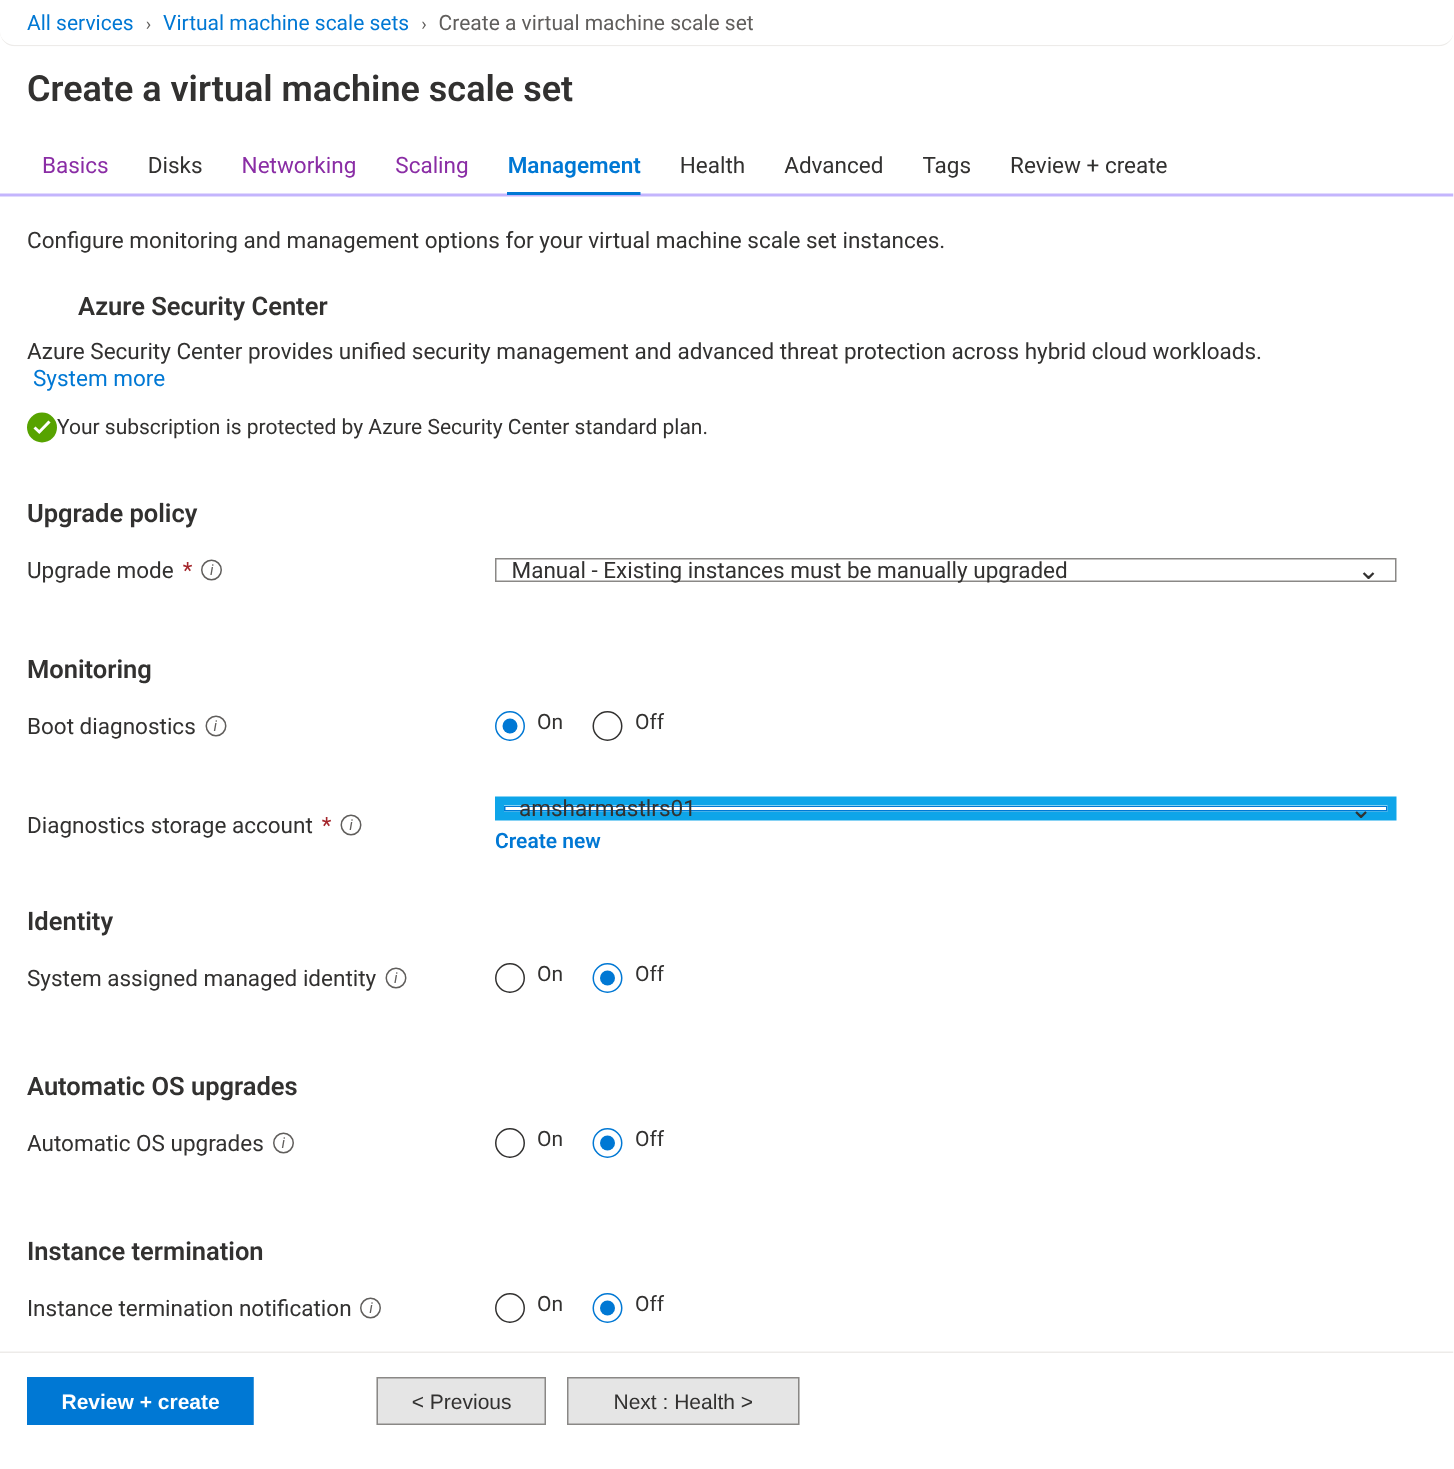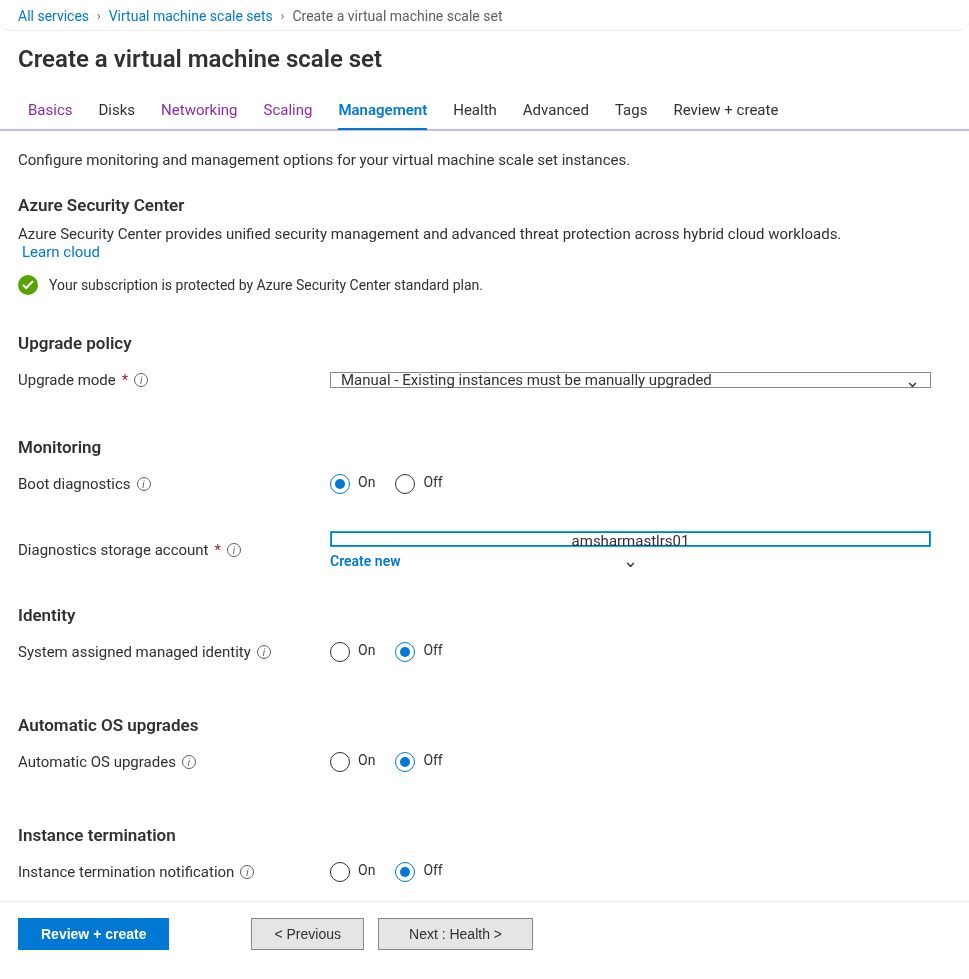--- a/index.html
+++ b/index.html
@@ -34,44 +34,44 @@
   .tab.visited { color: #8a2da5; }
   .tab.active { color: #0078d4; font-weight: 600; }
   .tab.active::after {
     content: "";
     position: absolute; bottom: -1px; left: 0; right: 0; height: 2px;
     background: #0078d4;
   }
   .content { padding: 20px 18px 10px; }
   .section-desc { color: #323130; margin-bottom: 26px; font-size: 15px; }
   .section-h { font-size: 17px; font-weight: 600; margin-bottom: 10px; margin-top: 24px; }
-  .section-h:first-of-type { margin-top: 0; }
+  .section-h:first-of-type { margin-top: 0; margin-left: 34px; }
   .para { font-size: 15px; color: #323130; margin-bottom: 24px;}
   .link { color: #0078d4; text-decoration: none; cursor: pointer; }
-  .status-row { display: flex; align-items: center; gap: 11px; margin: 14px 0 38px; }
+  .status-row { display: flex; align-items: center; gap: 0; margin: 14px 0 38px; }
   .check-icon {
     width: 20px; height: 20px; background: #57a300; border-radius: 50%;
     display: flex; align-items: center; justify-content: center;
     color: #fff; font-size: 12px; flex-shrink: 0;
   }
   .form-row { display: flex; align-items: center; min-height: 34px; margin-bottom: 8px; }
   .form-label { width: 312px; display: flex; align-items: center; gap: 6px; font-size: 15px; flex-shrink: 0; }
   .req { color: #a4262c; }
   .info-icon {
     width: 14px; height: 14px; border: 1px solid #605e5c; border-radius: 50%;
     display: inline-flex; align-items: center; justify-content: center;
     font-size: 10px; color: #605e5c; cursor: pointer; font-style: italic;
   }
   .form-control { flex: 1; max-width: 601px; }
   .select-box {
     border: 1px solid #8a8886; height: 16px; display: flex; align-items: center;
     padding: 0 10px; justify-content: space-between; background: #fff; cursor: pointer;
     font-size: 15px;
   }
-  .select-box.focused { border: 1px solid #0ea5e9; box-shadow: inset 0 0 0 1px #0078d4; flex-direction: column; }
+  .select-box.focused { border: 6px solid #0ea5e9; box-shadow: inset 0 0 0 1px #0078d4; }
   .chevron-down { font-size: 18px; color: #323130; }
   .radio-group { display: flex; align-items: center; gap: 20px; }
   .radio-item { display: flex; align-items: flex-start; gap: 8px; cursor: pointer; }
   .radio-outer {
     width: 20px; height: 20px; border: 1px solid #323130; border-radius: 50%;
     display: flex; align-items: center; justify-content: center;
   }
   .radio-outer.selected { border-color: #0078d4; }
   .radio-inner { width: 10px; height: 10px; background: #0078d4; border-radius: 50%; display: none; }
   .radio-outer.selected .radio-inner { display: block; }
@@ -112,21 +112,21 @@
   <div class="tab">Tags</div>
   <div class="tab">Review + create</div>
 </div>
 
 <div class="content">
   <p class="section-desc">Configure monitoring and management options for your virtual machine scale set instances.</p>
 
   <h2 class="section-h">Azure Security Center</h2>
   <p class="para" style="margin-bottom:0;">
     <span>Azure Security Center provides unified security management and advanced threat protection across hybrid cloud workloads. </span><br>
-    <a class="link" style="padding-left:4px;">Learn cloud</a>
+    <a class="link" style="padding-left:4px;">System more</a>
   </p>
 
   <div class="status-row">
     <span class="check-icon">
       <svg width="12" height="12" viewBox="0 0 12 12">
           <path d="M1 6 L4.2 9 L11 2" stroke="#fff" stroke-width="2" fill="none"></path>
         </svg>
     </span>
     <span>Your subscription is protected by Azure Security Center standard plan.</span>
   </div>

